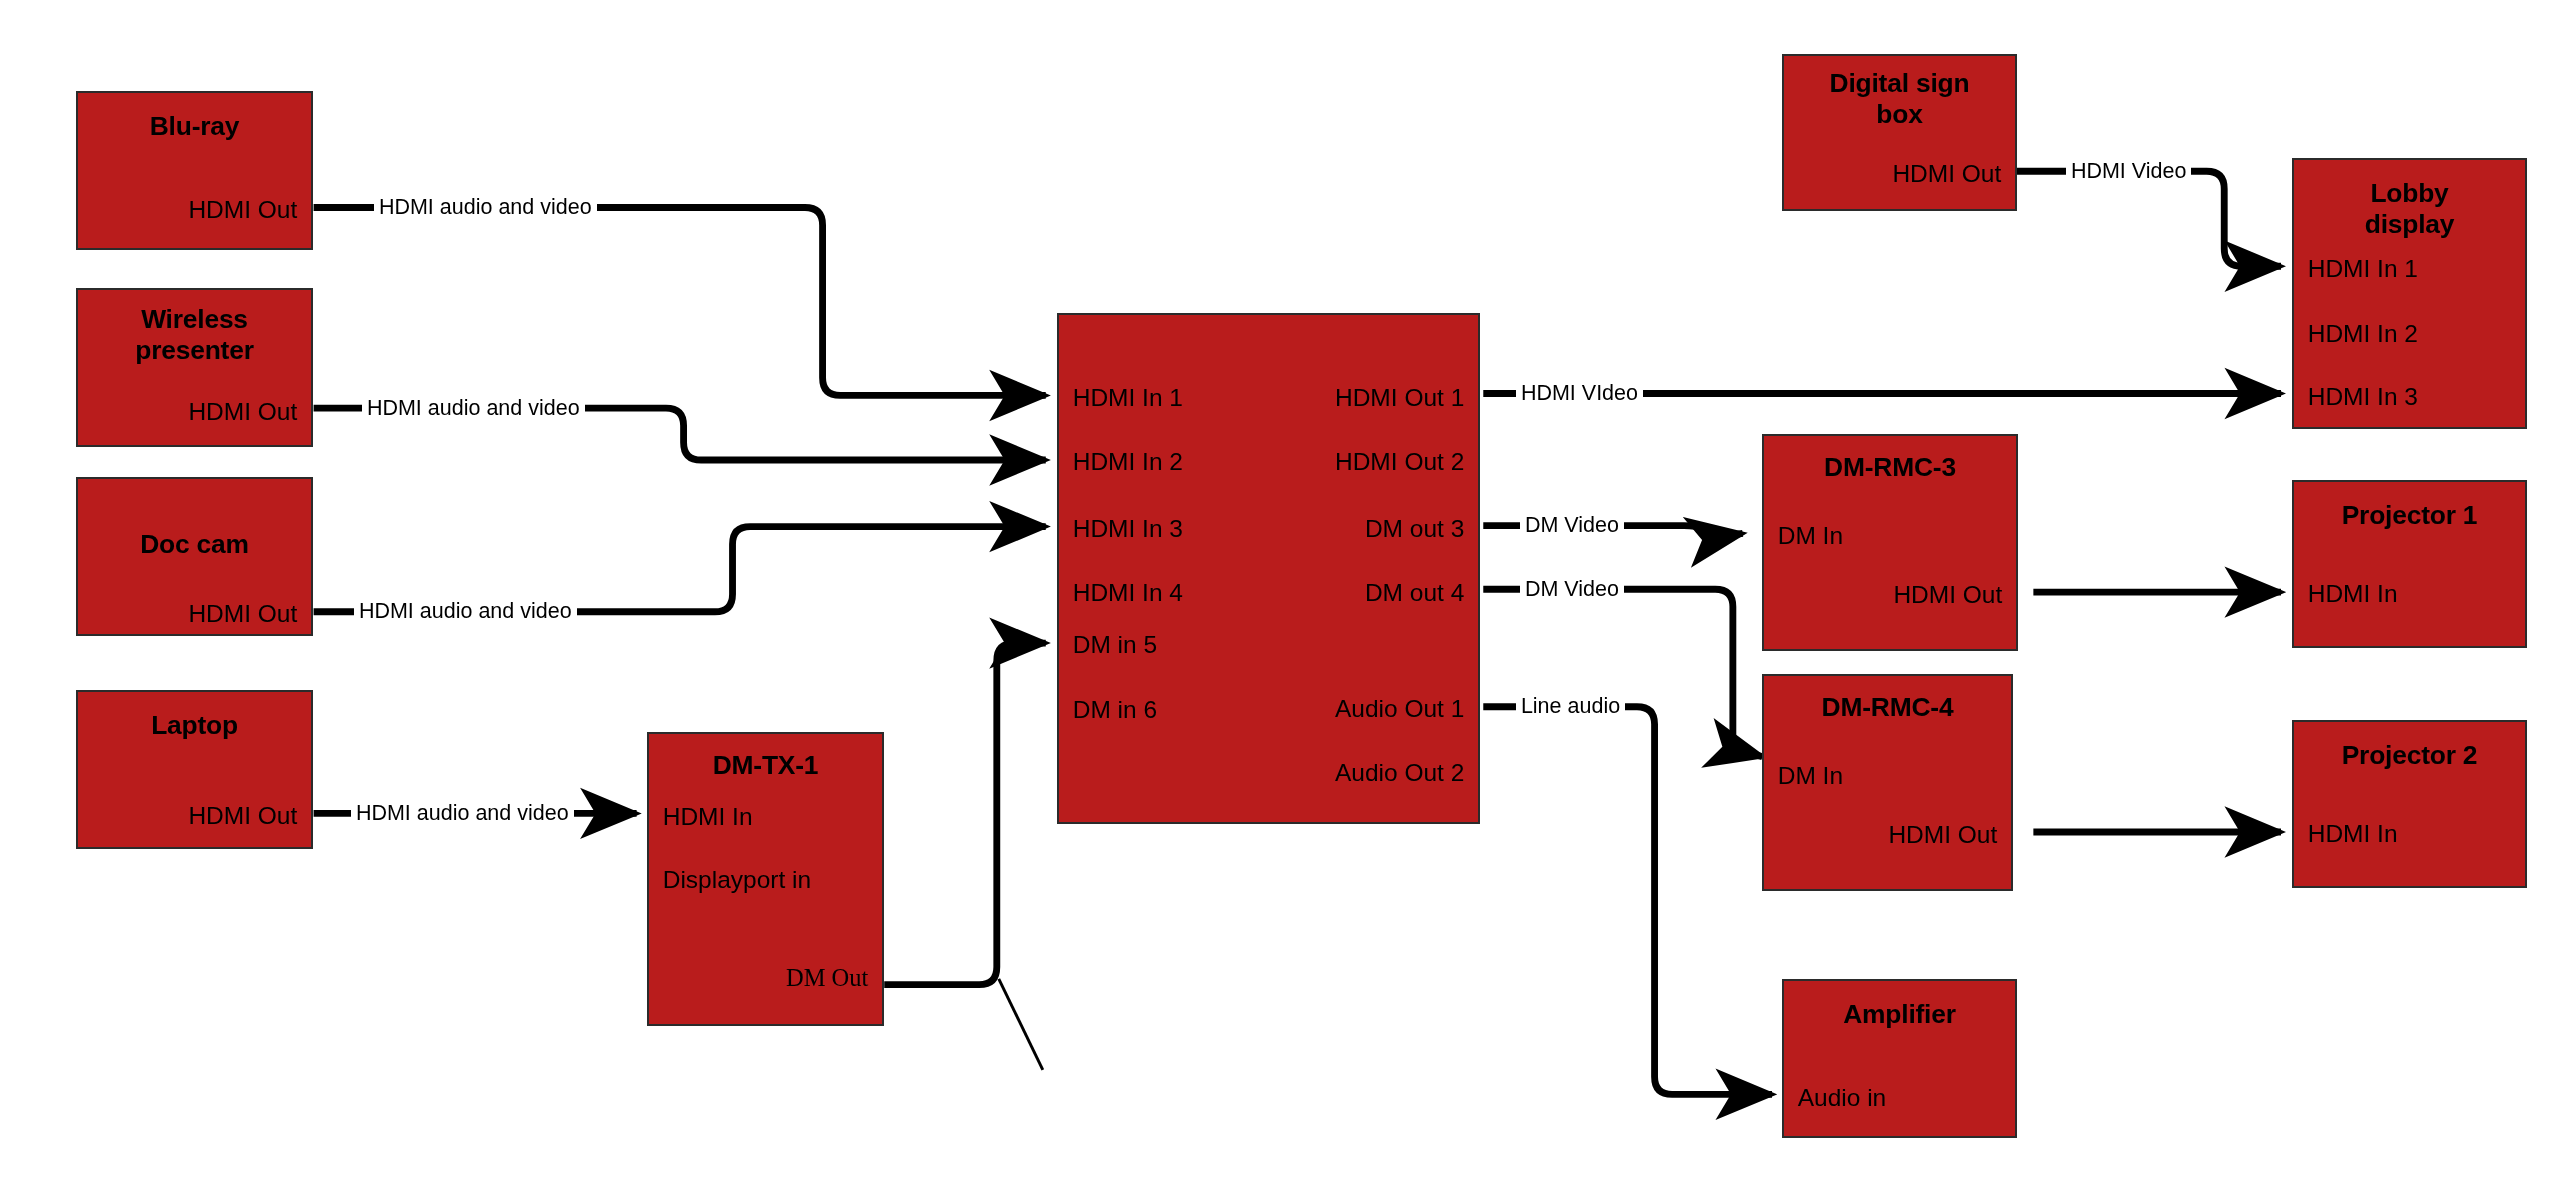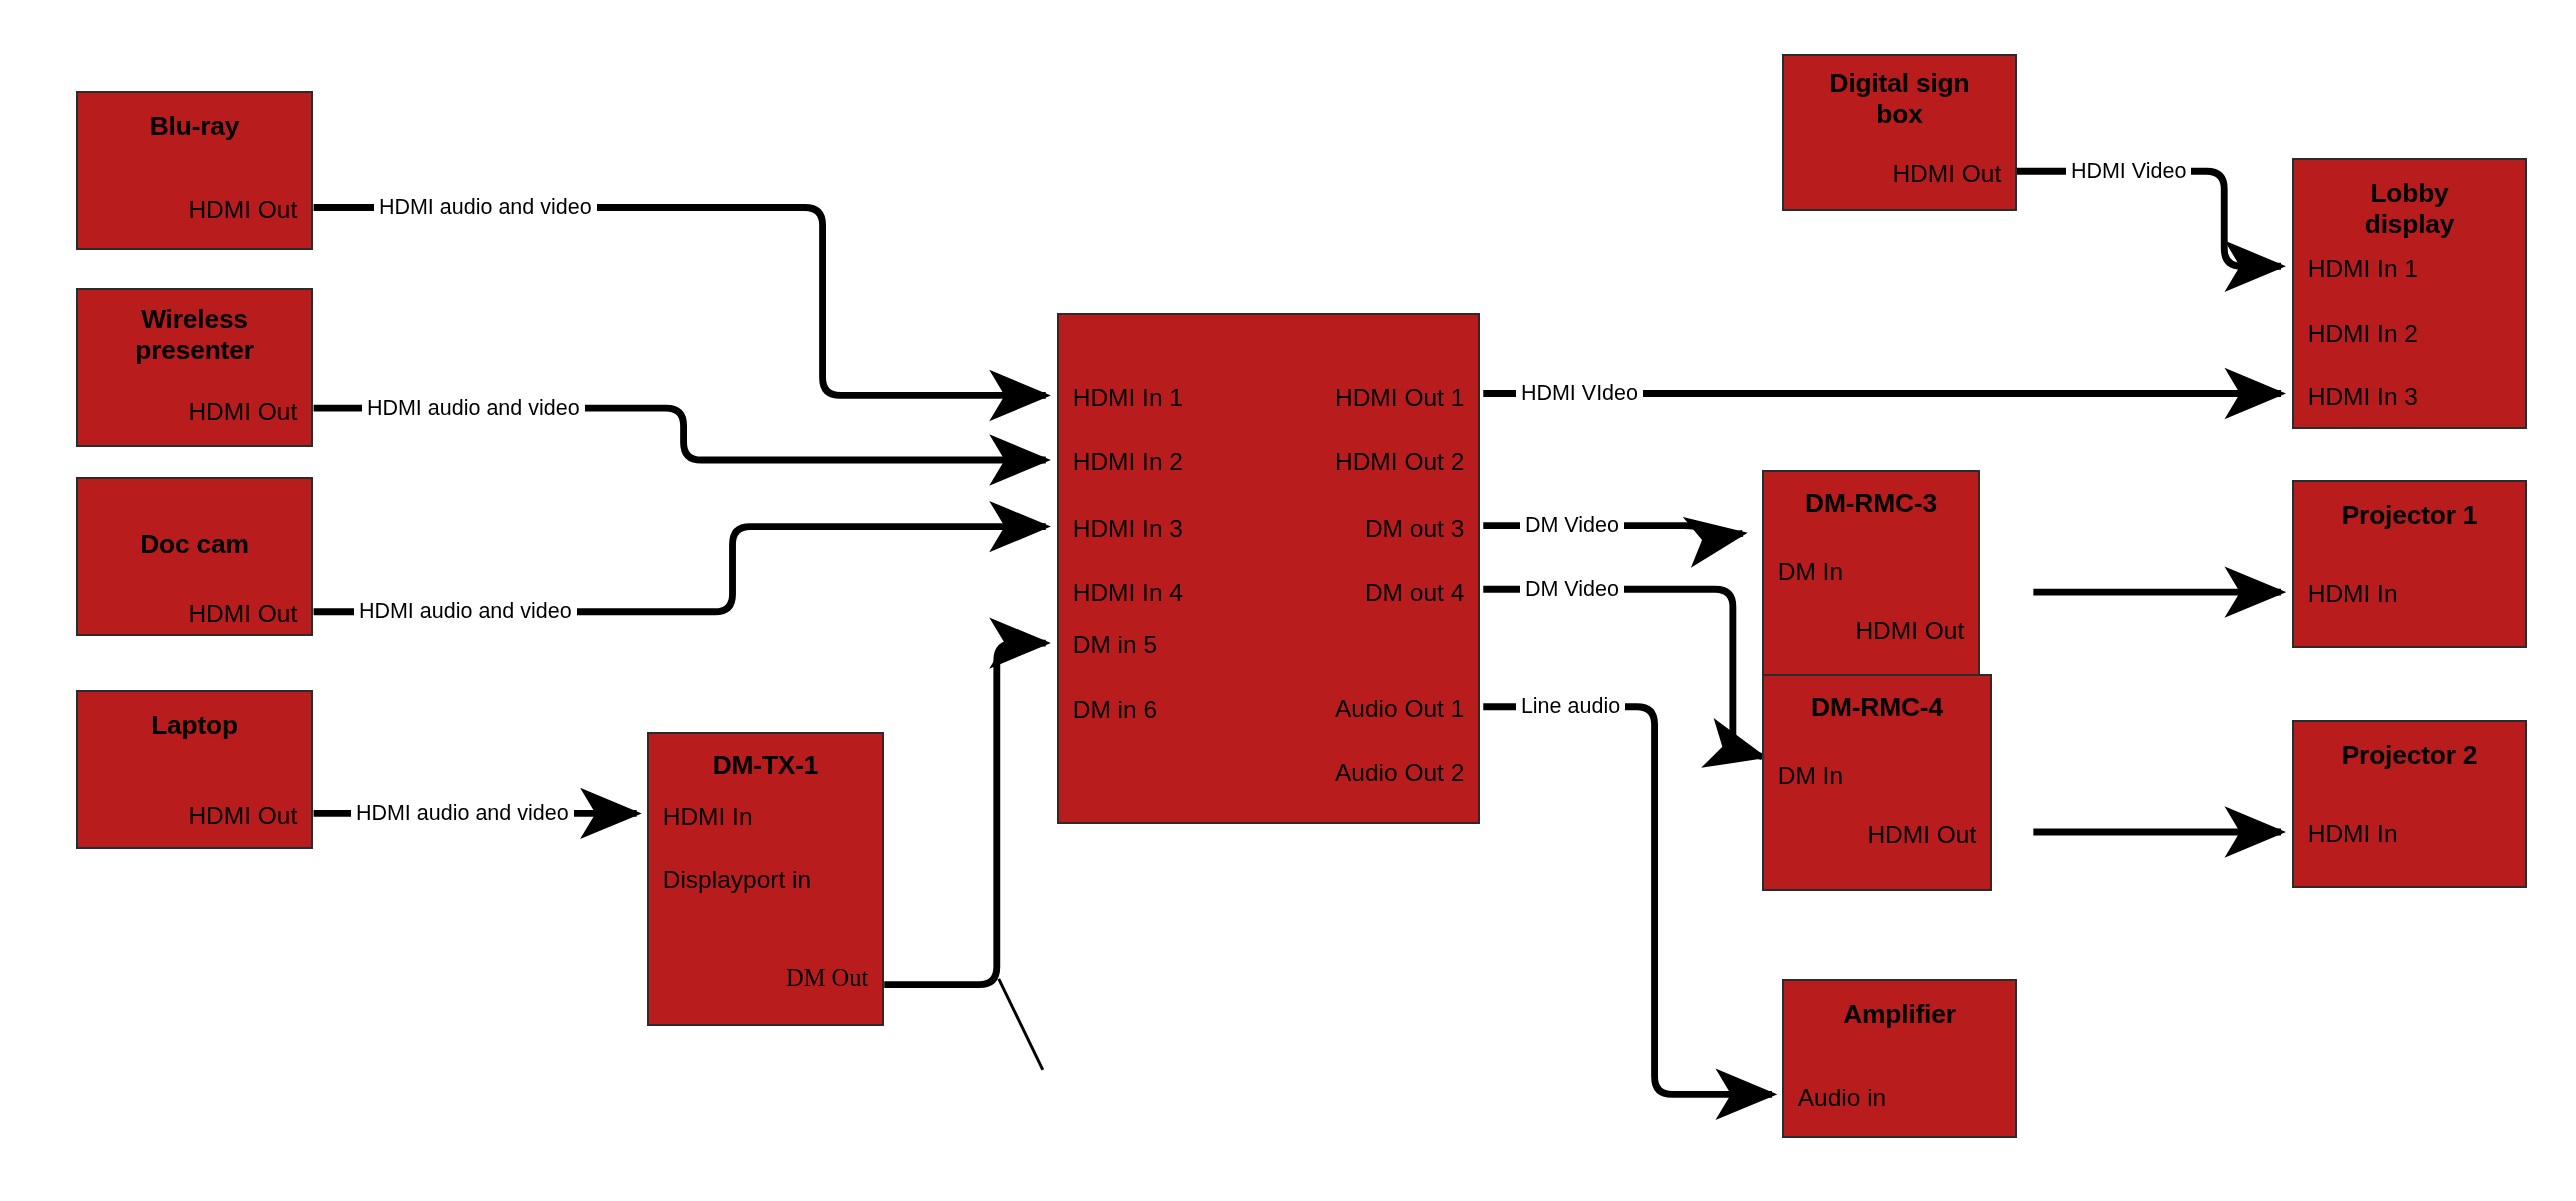--- a/index.html
+++ b/index.html
@@ -161,27 +161,27 @@
   </div>
 
   <div class="node" style="left:2292px; top:158px; width:235px; height:271px;">
     <div class="title" style="top:17.6px;">Lobby</div>
     <div class="title" style="top:49px;">display</div>
     <div class="port left" style="top:95px;">HDMI In 1</div>
     <div class="port left" style="top:160px;">HDMI In 2</div>
     <div class="port left" style="top:223px;">HDMI In 3</div>
   </div>
 
-  <div class="node" style="left:1762px; top:434px; width:218px; height:217px;margin-top:36px;">
+  <div class="node" style="left:1762px; top:434px; width:256px; height:217px;">
     <div class="title" style="top:15.7px;">DM-RMC-3</div>
     <div class="port left" style="top:86px;">DM In</div>
     <div class="port right" style="top:145px;">HDMI Out</div>
   </div>
 
-  <div class="node" style="left:1762px; top:674px; width:230px; height:217px;">
+  <div class="node" style="left:1762px; top:674px; width:251px; height:217px;">
     <div class="title" style="top:15.7px;">DM-RMC-4</div>
     <div class="port left" style="top:86px;">DM In</div>
     <div class="port right" style="top:145px;">HDMI Out</div>
   </div>
 
   <div class="node" style="left:2292px; top:480px; width:235px; height:168px;">
     <div class="title" style="top:17.6px;">Projector 1</div>
     <div class="port left" style="top:98px;">HDMI In</div>
   </div>
 

